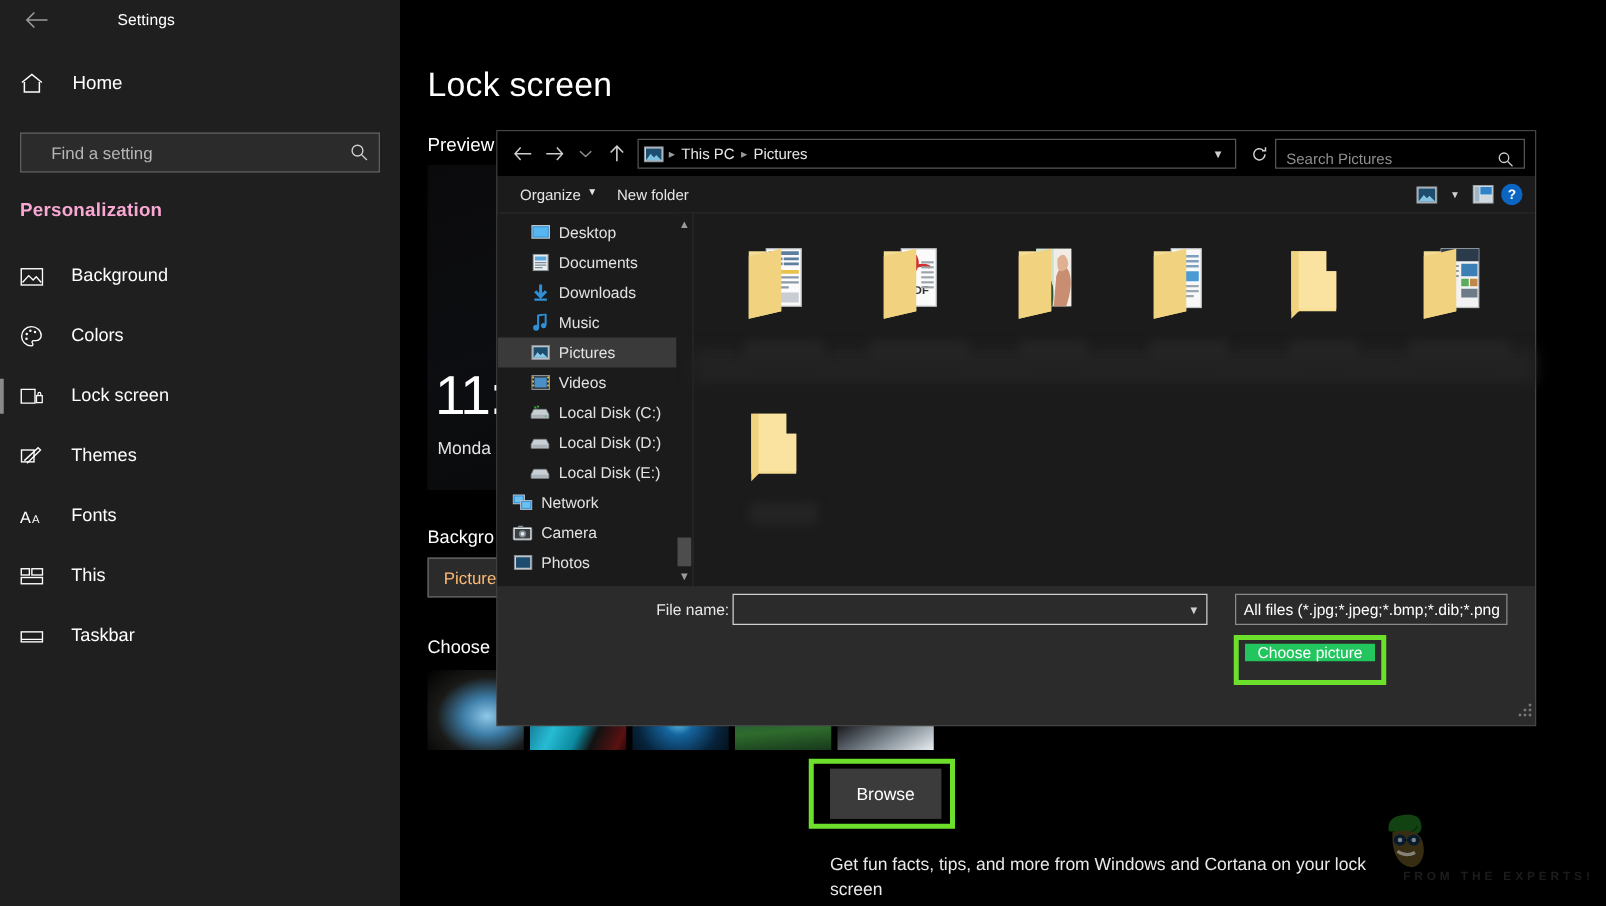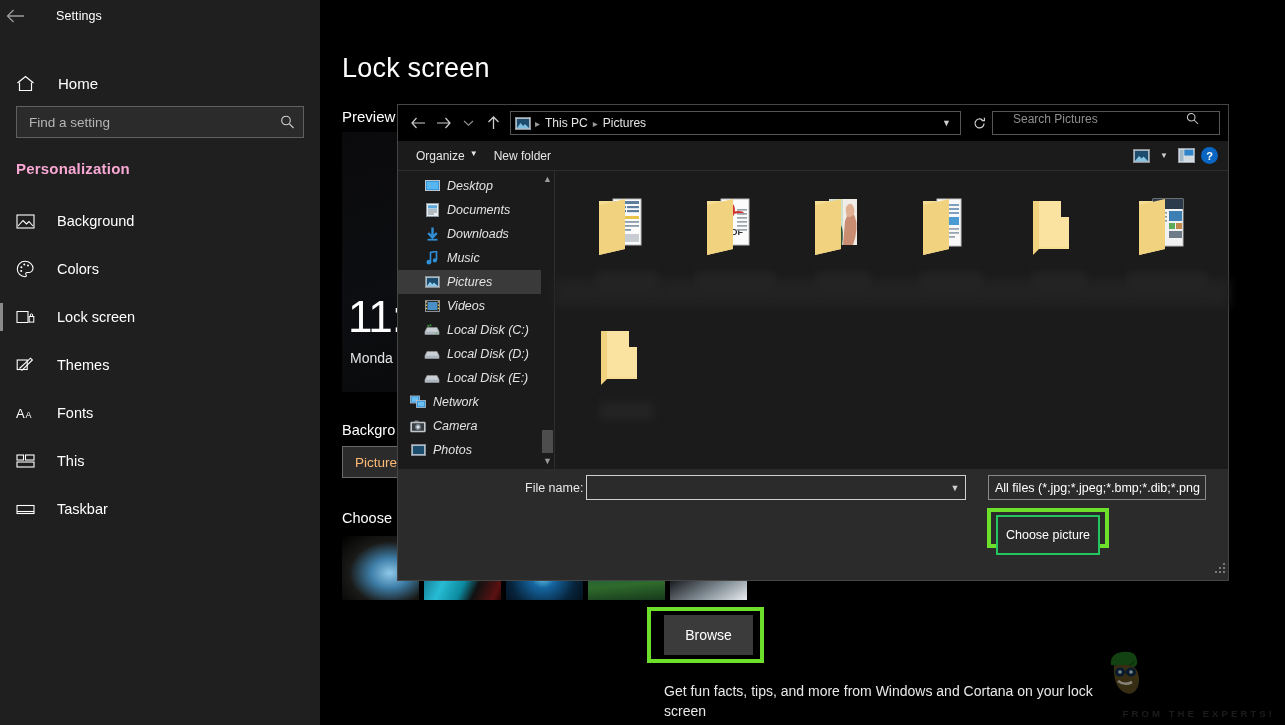--- a/index.html
+++ b/index.html
@@ -11,39 +11,40 @@
     -webkit-font-smoothing: antialiased;
   }
   #root { position: relative; width: 1285px; height: 725px; background: #000; }
 
   
   .settings-sidebar {
     position: absolute; left: 0; top: 0; width: 320px; height: 725px;
     background: #1f1f1f;
   }
   .titlebar {
-    height: 32px; display: flex; align-items: center; 
+    height: 32px; display: flex; align-items: center; padding-left: 14px; gap: 24px;
   }
   .back-arrow {
     width: 30px; height: 30px; display: flex; align-items: center; justify-content: center;
     color: #9a9a9a; font-size: 17px; line-height: 1;
   }
   .titlebar-text {
     color: #ffffff; font-size: 12.5px; margin-left: 26px; letter-spacing: .1px;
   }
   .home-row {
-    display: flex; align-items: flex-end; height: 34px; margin-top: 26px; padding-left: 16px;
+    display: flex; align-items: flex-start; height: 34px; margin-top: 26px; padding-left: 16px;
   }
   .home-row .ico { width: 28px; color: #fff; display: flex; align-items: center; }
   .home-row .lbl { color: #fff; font-size: 15px; margin-left: 14px; }
 
   .search-wrap {
     margin: 14px 16px 0 16px; height: 32px; background: #2b2b2b;
     border: 1px solid #606060; display: flex; align-items: center;
     position: relative;
+    padding-left: 12px;
   }
   .search-wrap input {
     flex: 1; background: transparent; border: 0; outline: none;
     color: #d8d8d8; font-size: 13.5px; padding: 0 28px 0 12px;
     font-family: "Liberation Sans", sans-serif;
   }
   .search-wrap input::placeholder { color: #b6b6b6; }
   .search-ico {
     position: absolute; right: 8px; top: 50%; transform: translateY(-50%);
     color: #cfcfcf; display: flex;
@@ -137,21 +138,21 @@
     position: absolute; left: 344px; top: 681px; width: 460px;
     color: #e9e9e9; font-size: 14px; line-height: 20px;
   }
 
   
   .watermark {
     position: absolute; right: 6px; bottom: 4px; width: 190px; height: 74px;
     opacity: .62; pointer-events: none;
   }
   .wm-text {
-    position: absolute; bottom: 2px; right: 4px;
+    position: absolute; bottom: 14px; right: 4px;
     color: #2e2e2e; font-size: 9.5px; letter-spacing: 3.1px; font-weight: bold;
     white-space: nowrap;
   }
 
   
   .dialog {
     position: absolute; left: 398px; top: 105px; width: 830px; height: 475px;
     background: #2b2b2b;
     box-shadow: 0 0 0 1px #454545;
   }
@@ -179,22 +180,22 @@
     flex: 1; height: 24px; margin: 0 6px 0 4px; border: 1px solid #555;
     background: #000; display: flex; align-items: center; padding: 0 4px;
     position: relative;
   }
   .addr-ico { width: 18px; display: flex; align-items: center; }
   .crumb { color: #e6e6e6; font-size: 12px; padding: 0 3px; }
   .crumb-sep { color: #9a9a9a; font-size: 10px; padding: 0 2px; }
   .addr-right { margin-left: auto; display: flex; align-items: center; gap: 2px; }
   .addr-chev { color: #cfcfcf; font-size: 9px; padding: 0 5px; }
   .dlg-search {
-    width: 228px; height: 24px; border: 1px solid #555; background: #000;
-    display: flex; align-items: flex-start; position: relative; padding: 0 20px;
+    width: 200px; height: 24px; border: 1px solid #555; background: #000;
+    display: flex; align-items: flex-end; position: relative; padding: 0 8px;
   }
   .dlg-search input {
     flex: 1; background: transparent; border: 0; outline: none;
     color: #d8d8d8; font-size: 12px; font-family: "Liberation Sans", sans-serif;
   }
   .dlg-search input::placeholder { color: #8e8e8e; }
 
   .dlg-toolbar {
     height: 30px; background: #1b1b1b; display: flex; align-items: center;
     padding: 0 10px; border-bottom: 1px solid #2e2e2e;
@@ -220,21 +221,21 @@
   .tree-scroll-up { top: 0; }
   .tree-scroll-dn { bottom: 0; }
   .tree-track {
     position: absolute; right: 0; top: 16px; bottom: 16px; width: 13px;
     background: #1b1b1b;
   }
   .tree-thumb {
     position: absolute; right: 1px; top: 243px; width: 11px; height: 83px;
     background: #4d4d4d;
   }
-  .tree-list { padding-top: 3px; font-style: italic; }
+  .tree-list { padding-top: 3px; }
   .tree-item {
     height: 24px; display: flex; align-items: center; padding-left: 26px;
     color: #e2e2e2; font-size: 12.5px; gap: 7px;
   }
   .tree-item.sel { background: #3a3a3a; }
   .tree-item .ti-ico { width: 16px; height: 16px; display: flex; align-items: center; justify-content: center; flex: 0 0 16px; }
   .tree-item.grp { padding-left: 12px; }
 
   .files-pane { flex: 1; background: #1b1b1b; position: relative; padding: 14px 0 0 18px; }
   .file-grid { display: flex; flex-wrap: wrap; }
@@ -278,22 +279,22 @@
   .filter-select span {
     color: #ffffff; font-size: 12.5px; padding-left: 6px; white-space: nowrap;
   }
   .filter-select .chev { margin-left: auto; padding: 0 6px; color: #cfcfcf; font-size: 9px; }
 
   .choose-hl {
     position: absolute; left: 589px; top: 39px; width: 122px; height: 40px;
     border: 4px solid #6de02b;
   }
   .btn-choose {
-    position: absolute; left: 598px; top: 46px; width: 104px; height: 40px;
-    background: #2b2b2b; border: 2px solid #22c55e;
+    position: absolute; left: 598px; top: 46px; width: 104px; height: 14px;
+    background: #2b2b2b; border: 7px solid #22c55e;
     color: #ffffff; font-size: 12.5px;
     display: flex; align-items: center; justify-content: center;
     font-family: "Liberation Sans", sans-serif;
   }
   .resize-grip {
     position: absolute; right: 3px; bottom: 3px; width: 10px; height: 10px;
   }
   .grip-dot { position: absolute; width: 2px; height: 2px; background: #7a7a7a; }
 
   svg { display: block; }

